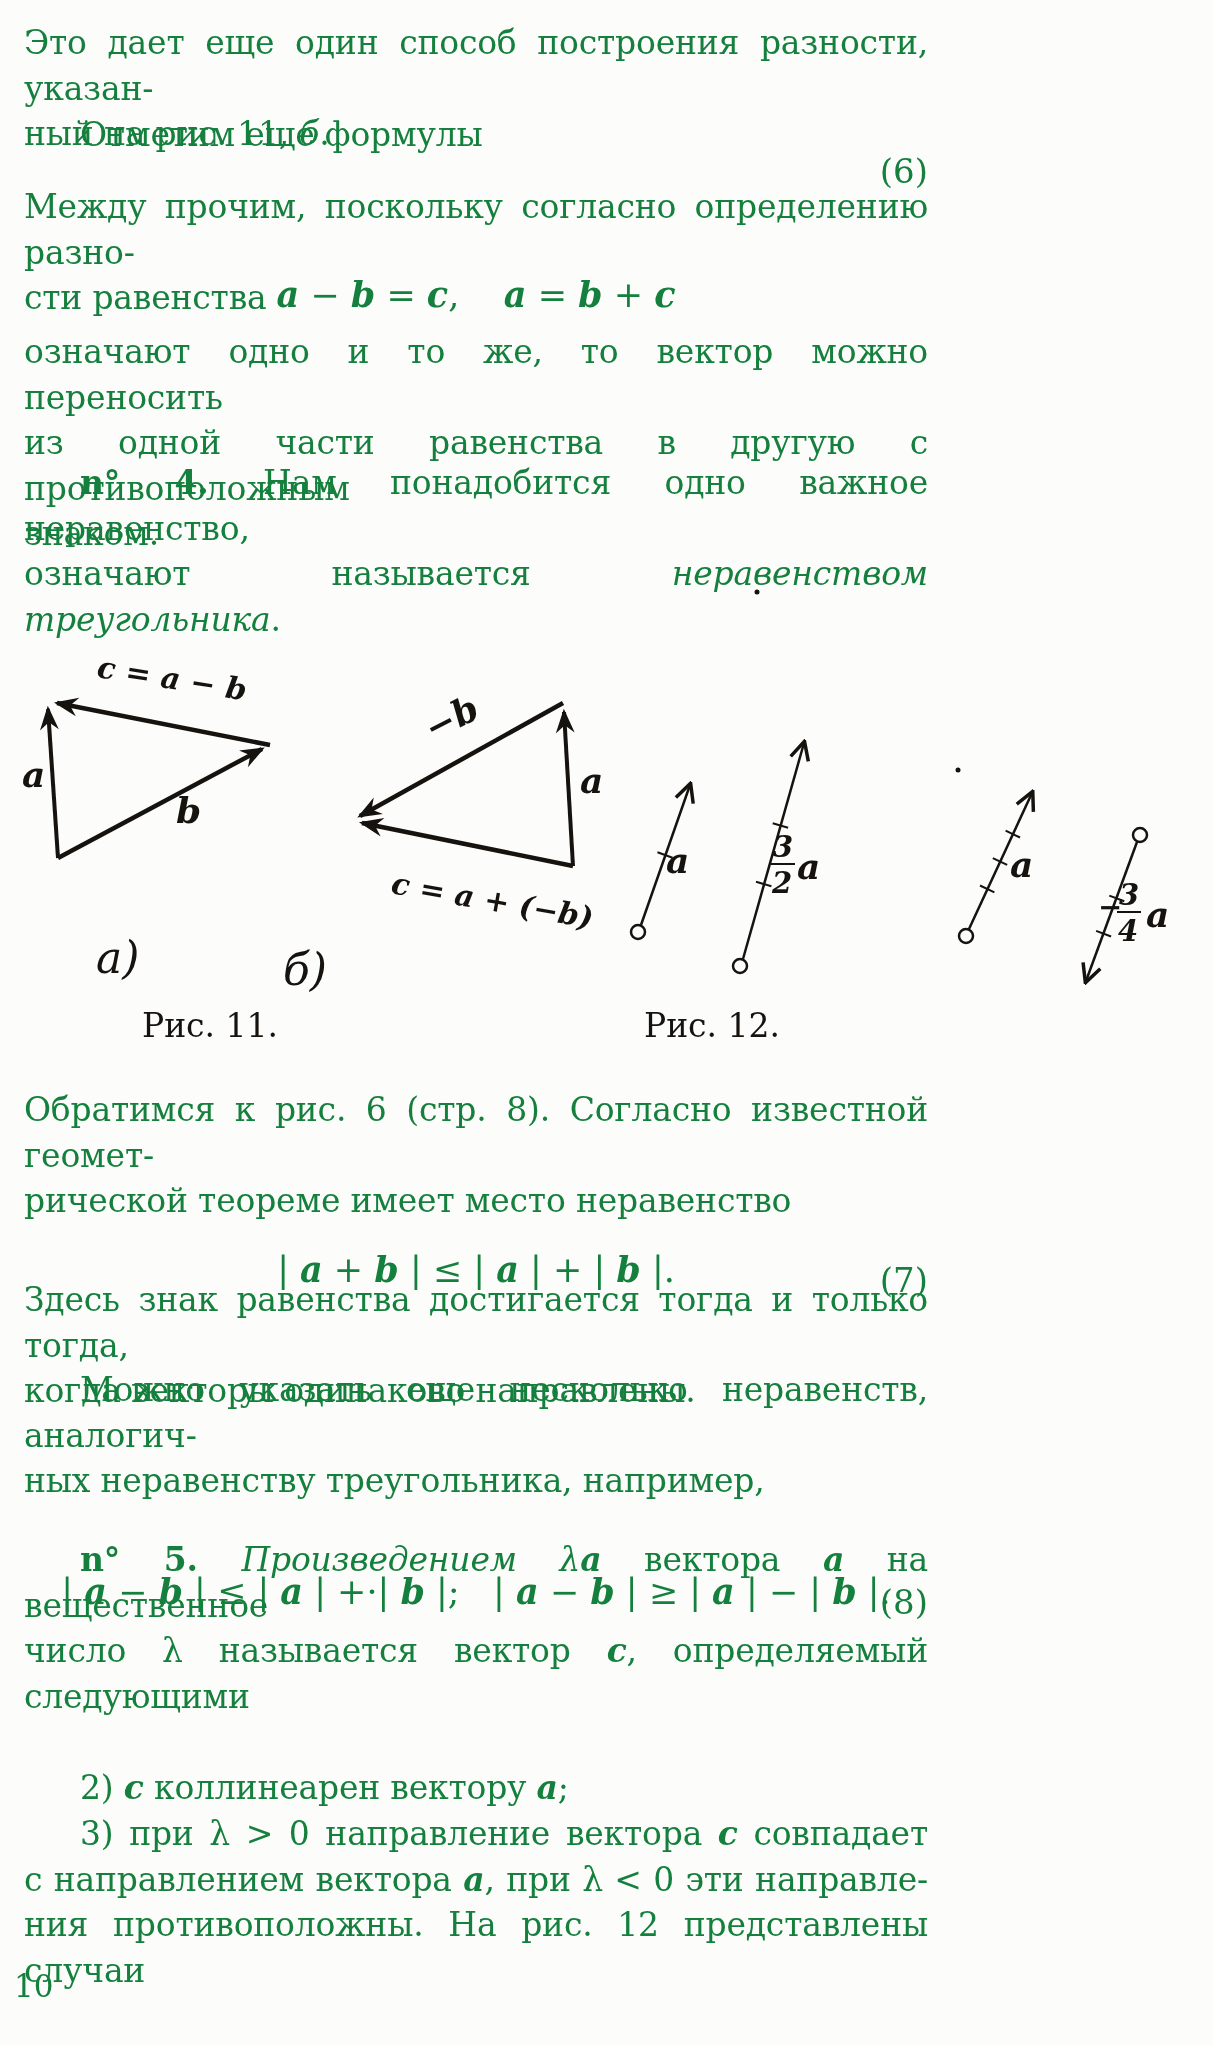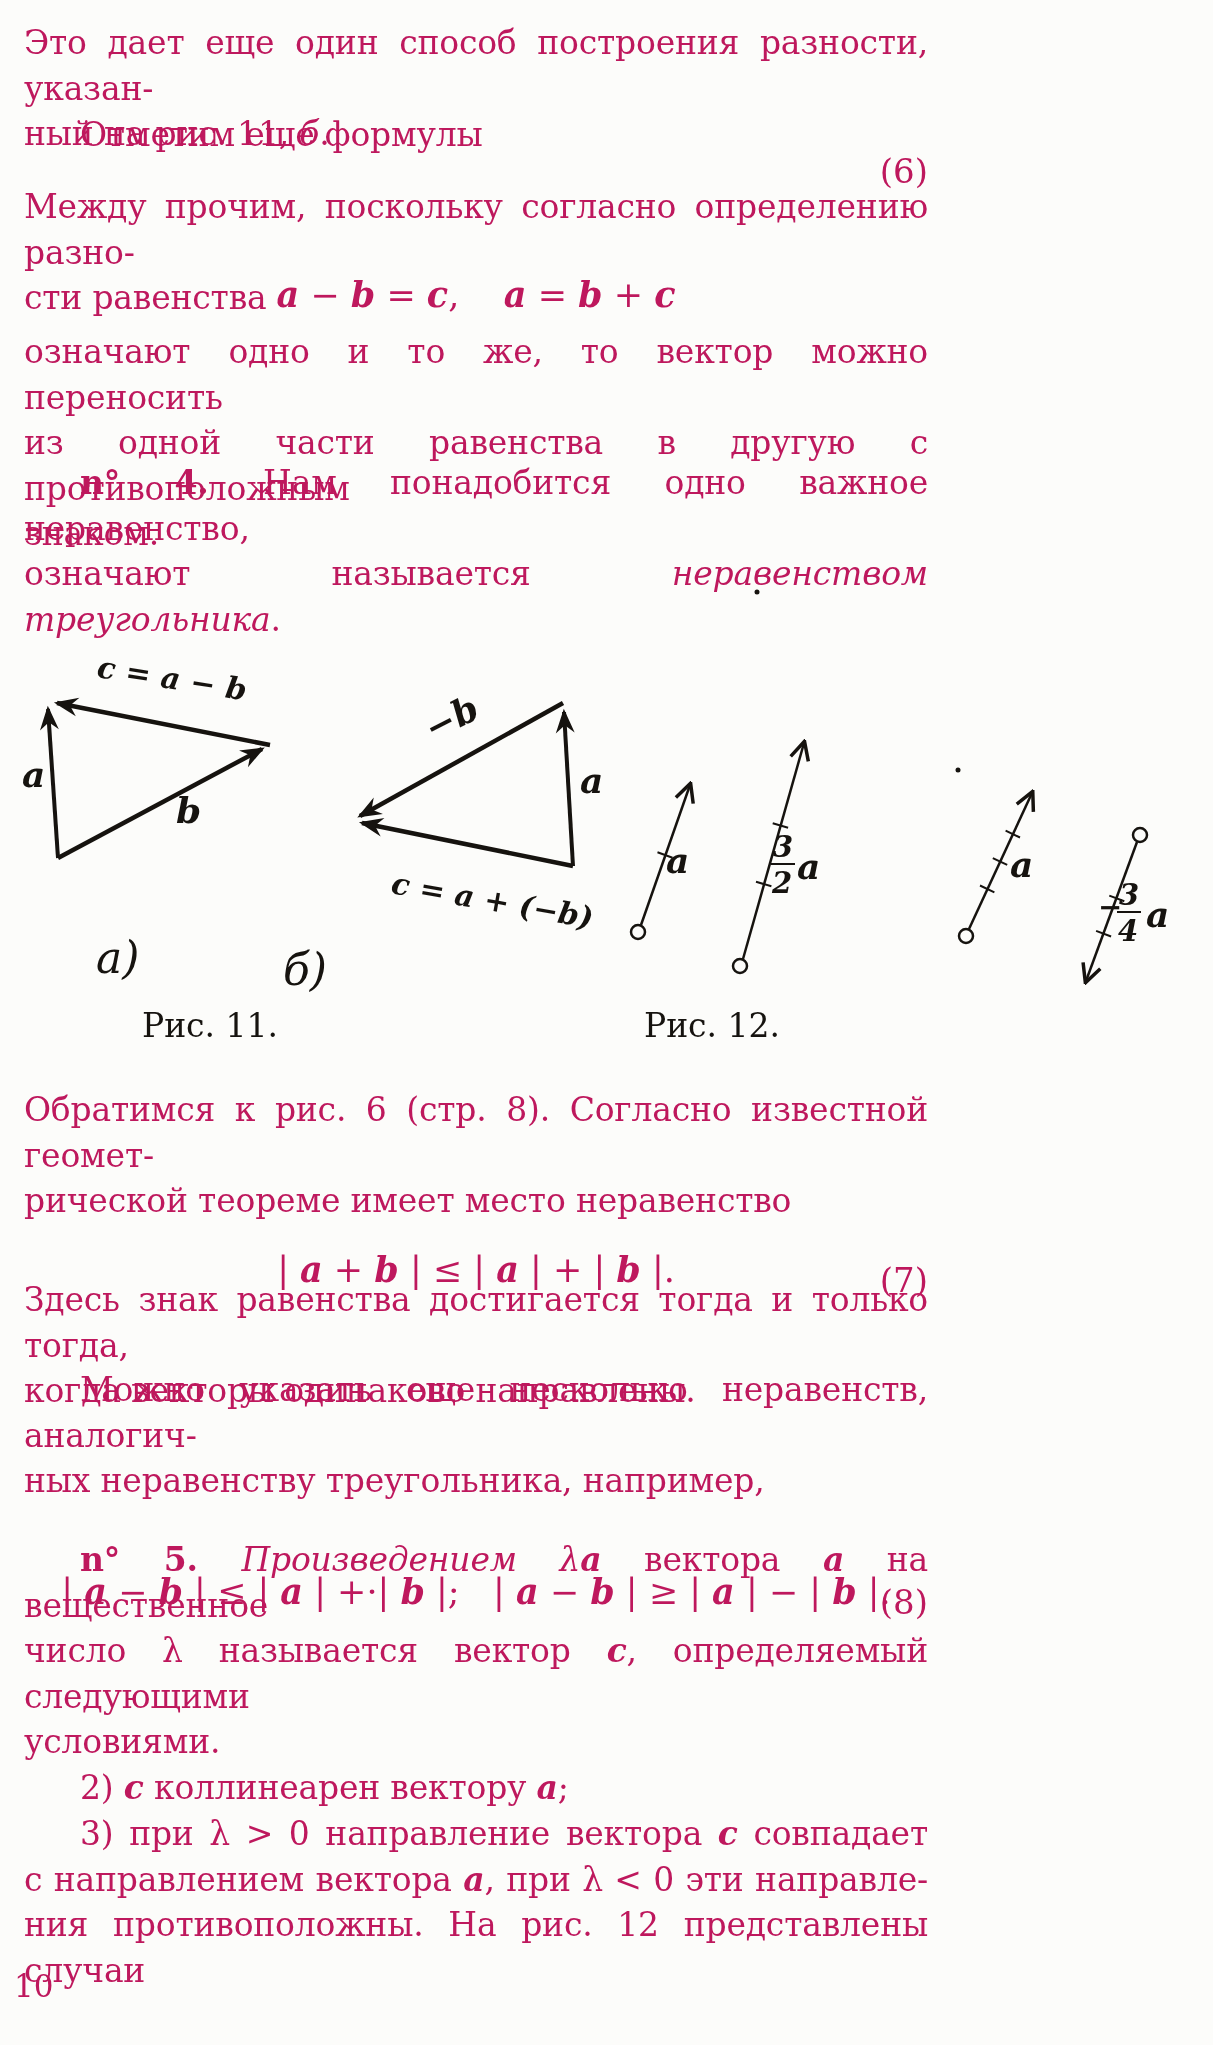--- a/index.html
+++ b/index.html
@@ -1,17 +1,17 @@
 <!DOCTYPE html>
 <html><head>
 <meta charset="utf-8">
 <style>
   html,body{margin:0;padding:0;background:#e8e8e6;}
   .page{position:relative;width:1213px;height:2045px;background:#fcfcfa;
-        font-family:"DejaVu Serif","DejaVu Sans",serif;color:#be185d;overflow:hidden;}
+        font-family:"DejaVu Serif","DejaVu Sans",serif;color:#15803d;overflow:hidden;}
   .col{position:absolute;left:24px;top:0;width:904px;}
   .blk{position:absolute;left:0;width:100%;}
   .line{font-size:33px;line-height:45.5px;letter-spacing:-0.2px;}
   .just{text-align:justify;text-align-last:justify;-moz-text-align-last:justify;}
   .ind{text-indent:56px;}
   .tk-r{font-style:normal;font-weight:normal;}
   .tk-i{font-style:italic;}
   .tk-b{font-weight:bold;}
   .tk-bi{font-weight:bold;font-style:italic;}
   .formula{position:relative;text-align:center;font-size:35px;line-height:58px;}
@@ -86,21 +86,20 @@
     </div>
 
     <div class="blk formula" style="top:1447px">
       <span class="fx"><span class="tk-r">| </span><span class="tk-bi">a</span><span class="tk-r"> − </span><span class="tk-bi">b</span><span class="tk-r"> | ≤ | </span><span class="tk-bi">a</span><span class="tk-r"> | +·| </span><span class="tk-bi">b</span><span class="tk-r"> |;   | </span><span class="tk-bi">a</span><span class="tk-r"> − </span><span class="tk-bi">b</span><span class="tk-r"> | ≥ | </span><span class="tk-bi">a</span><span class="tk-r"> | − | </span><span class="tk-bi">b</span><span class="tk-r"> |.</span></span>
       <span class="ftag">(8)</span>
     </div>
 
     <div class="blk" style="top:1537px">
       <div class="line just ind"><span class="tk-b">n° 5. </span><span class="tk-i">Произведением λ</span><span class="tk-bi">a</span><span class="tk-r"> вектора </span><span class="tk-bi">a</span><span class="tk-r"> на вещественное</span></div>
       <div class="line just"><span class="tk-r">число λ называется вектор </span><span class="tk-bi">c</span><span class="tk-r">, определяемый следующими</span></div>
-      <div class="line"><span class="tk-r">условиями.</span></div>
     </div>
 
 
     <div class="blk" style="top:1765px">
       <div class="line ind"><span class="tk-r">2)  </span><span class="tk-bi">c</span><span class="tk-r"> коллинеарен вектору </span><span class="tk-bi">a</span><span class="tk-r">;</span></div>
     </div>
 
     <div class="blk" style="top:1811px">
       <div class="line just ind"><span class="tk-r">3) при λ &gt; 0 направление вектора </span><span class="tk-bi">c</span><span class="tk-r"> совпадает</span></div>
       <div class="line just"><span class="tk-r">с направлением вектора </span><span class="tk-bi">a</span><span class="tk-r">, при λ &lt; 0 эти направле-</span></div>

